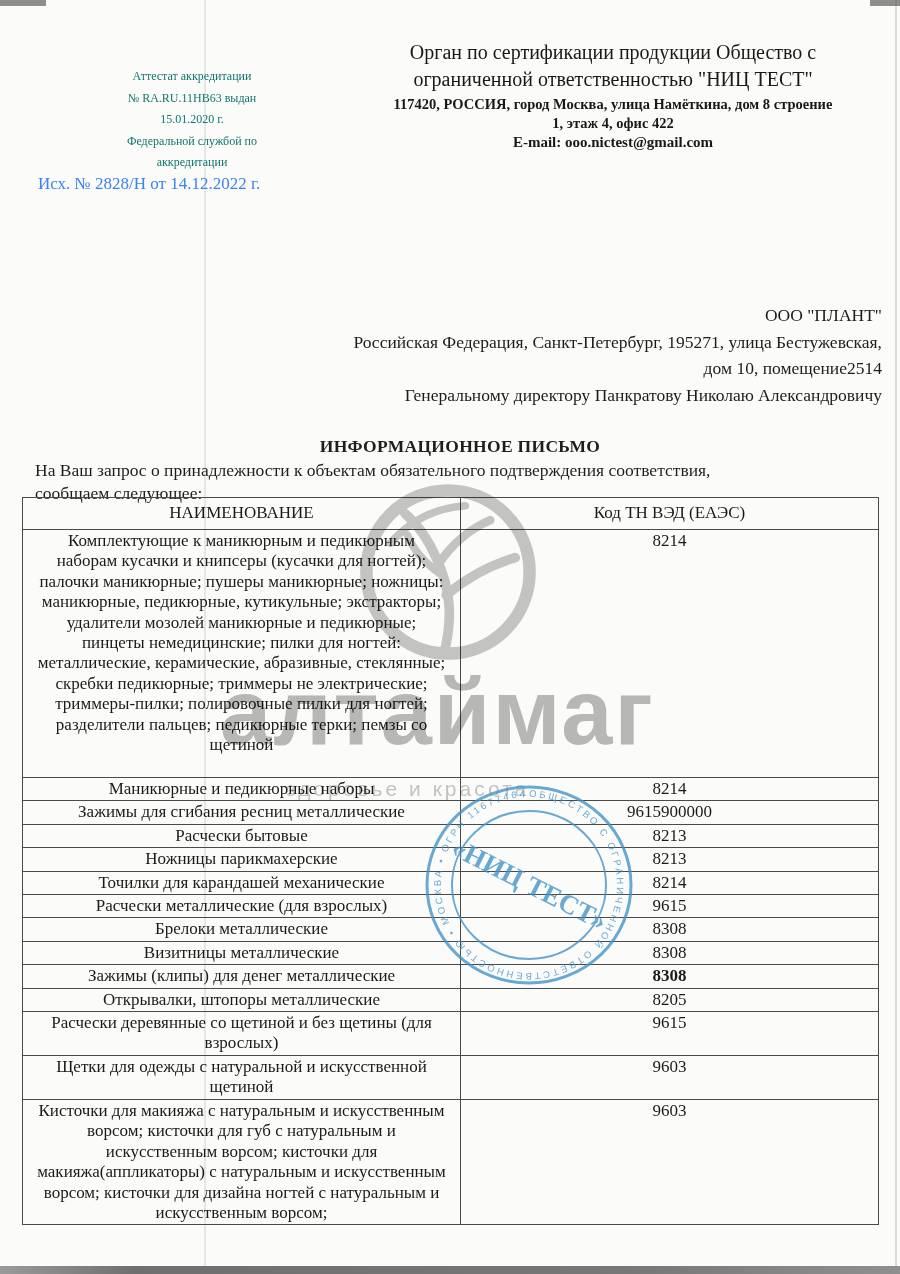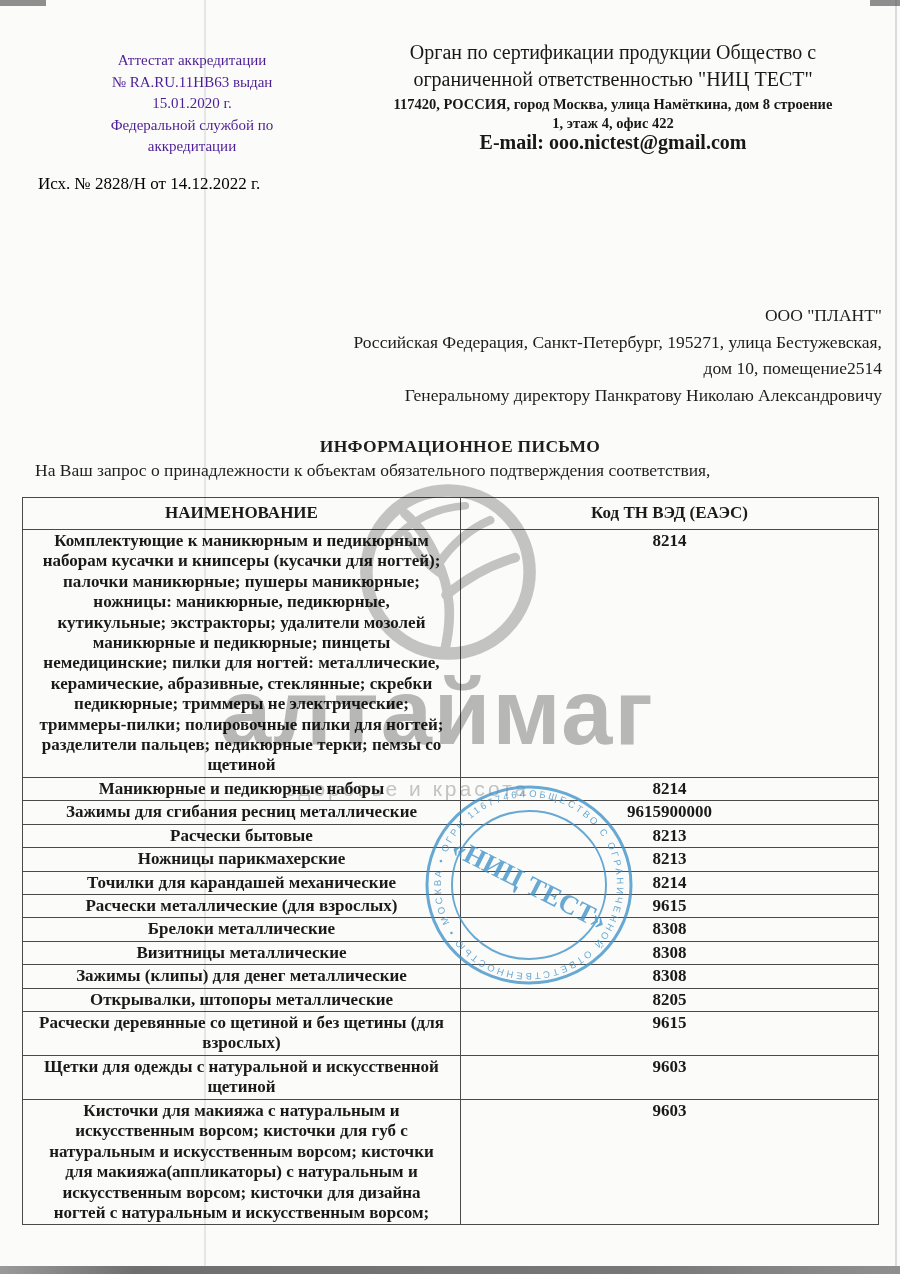--- a/index.html
+++ b/index.html
@@ -15,37 +15,37 @@
 
   
   .fold-line{left:204px;top:0;width:2px;height:100%;background:rgba(140,140,140,.18);}
   .right-edge{right:3px;top:0;width:2px;height:100%;background:rgba(120,120,120,.25);}
   .bottom-bar{left:0;bottom:0;width:100%;height:8px;background:linear-gradient(90deg,#9a9a9a 0%,#6f6f6f 15%,#777 70%,#8f8f8f 100%);}
   .corner-smudge{top:0;height:6px;background:#5f5f5f;opacity:.7;}
   .corner-smudge.l{left:0;width:46px;}
   .corner-smudge.r{right:0;width:30px;}
 
   
-  .accreditation{left:52px;top:50px;width:280px;text-align:center;font-size:15px;line-height:21.5px;color:#4c1d95;}
-  .outgoing{left:38px;top:174px;font-size:17px;color:#000000;}
+  .accreditation{left:52px;top:66px;width:280px;text-align:center;font-size:12px;line-height:21.5px;color:#0f766e;}
+  .outgoing{left:38px;top:174px;font-size:17px;color:#3b82f6;}
   .org-header{left:338px;top:39px;width:550px;text-align:center;color:#181818;}
   .org-title{font-size:20px;line-height:27px;}
   .org-addr{font-size:14.5px;font-weight:bold;line-height:19px;margin-top:2px;text-align:center;}
   .org-reg{font-size:15.5px;line-height:21px;margin-top:1px;}
-  .org-email{font-size:20px;font-weight:bold;line-height:19px;}
+  .org-email{font-size:15px;font-weight:bold;line-height:19px;}
 
   .recipient{right:18px;top:302px;width:680px;text-align:right;font-size:17.5px;line-height:26.5px;color:#1c1c1c;}
 
   .letter-title{left:0;top:436px;width:920px;text-align:center;font-size:17.5px;font-weight:bold;letter-spacing:.3px;}
   .intro{left:35px;top:459px;width:850px;font-size:17.5px;line-height:23px;}
 
   
   .tbl-wrap{left:22px;top:497px;width:857px;}
   table{border-collapse:collapse;width:100%;table-layout:fixed;}
-  th,td{border:1.6px solid #4a4a4a;font-weight:bold;text-align:center;vertical-align:top;
+  th,td{border:1.6px solid #4a4a4a;font-weight:normal;text-align:center;vertical-align:top;
         font-size:17px;line-height:20.4px;padding:1px 14px;color:#1a1a1a;}
   th{height:27px;vertical-align:middle;padding:2px 6px;}
   col.c-name{width:438px;}
   tbody tr td{height:19px;}
   tbody tr:nth-child(1) td{height:245px;margin-left:8px;}
   tbody tr:nth-child(13) td{height:41px;}
   tbody tr:nth-child(14) td{height:41px;}
   tbody tr:nth-child(15) td{height:112px;}
   tbody tr:nth-child(10) td.code-cell{font-weight:bold;}
   td.code-cell{padding:1px 4px;}
@@ -88,20 +88,21 @@
 <div class="abs recipient">
   <div>ООО "ПЛАНТ"</div>
   <div>Российская Федерация, Санкт-Петербург, 195271, улица Бестужевская,</div>
   <div>дом 10, помещение2514</div>
   <div>Генеральному директору Панкратову Николаю Александровичу</div>
 </div>
 
 <div class="abs letter-title">ИНФОРМАЦИОННОЕ ПИСЬМО</div>
 <div class="abs intro">
   <div>На Ваш запрос о принадлежности к объектам обязательного подтверждения соответствия,</div>
+  <div>сообщаем следующее:</div>
 </div>
 
 <div class="abs tbl-wrap">
   <table>
     <colgroup>
         <col class="c-name">
         <col class="c-code">
       </colgroup>
     <thead>
       <tr>

